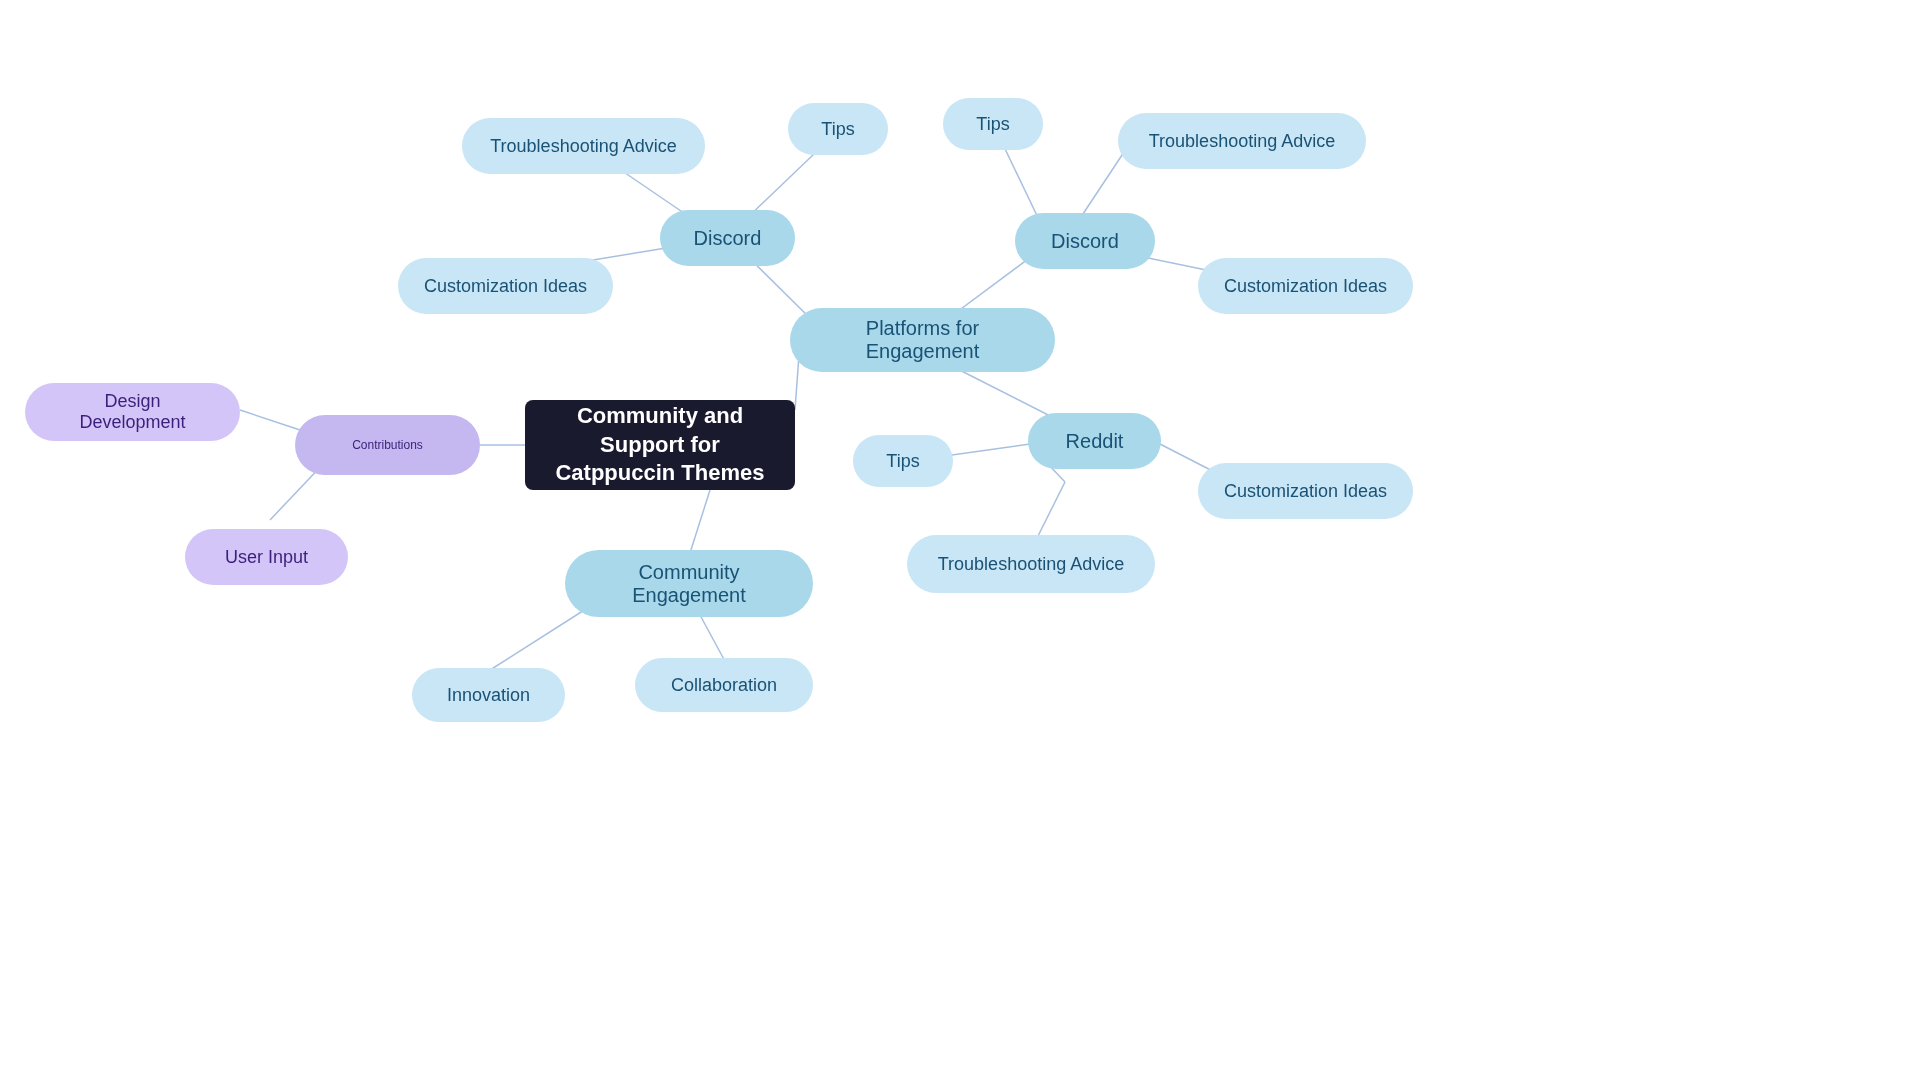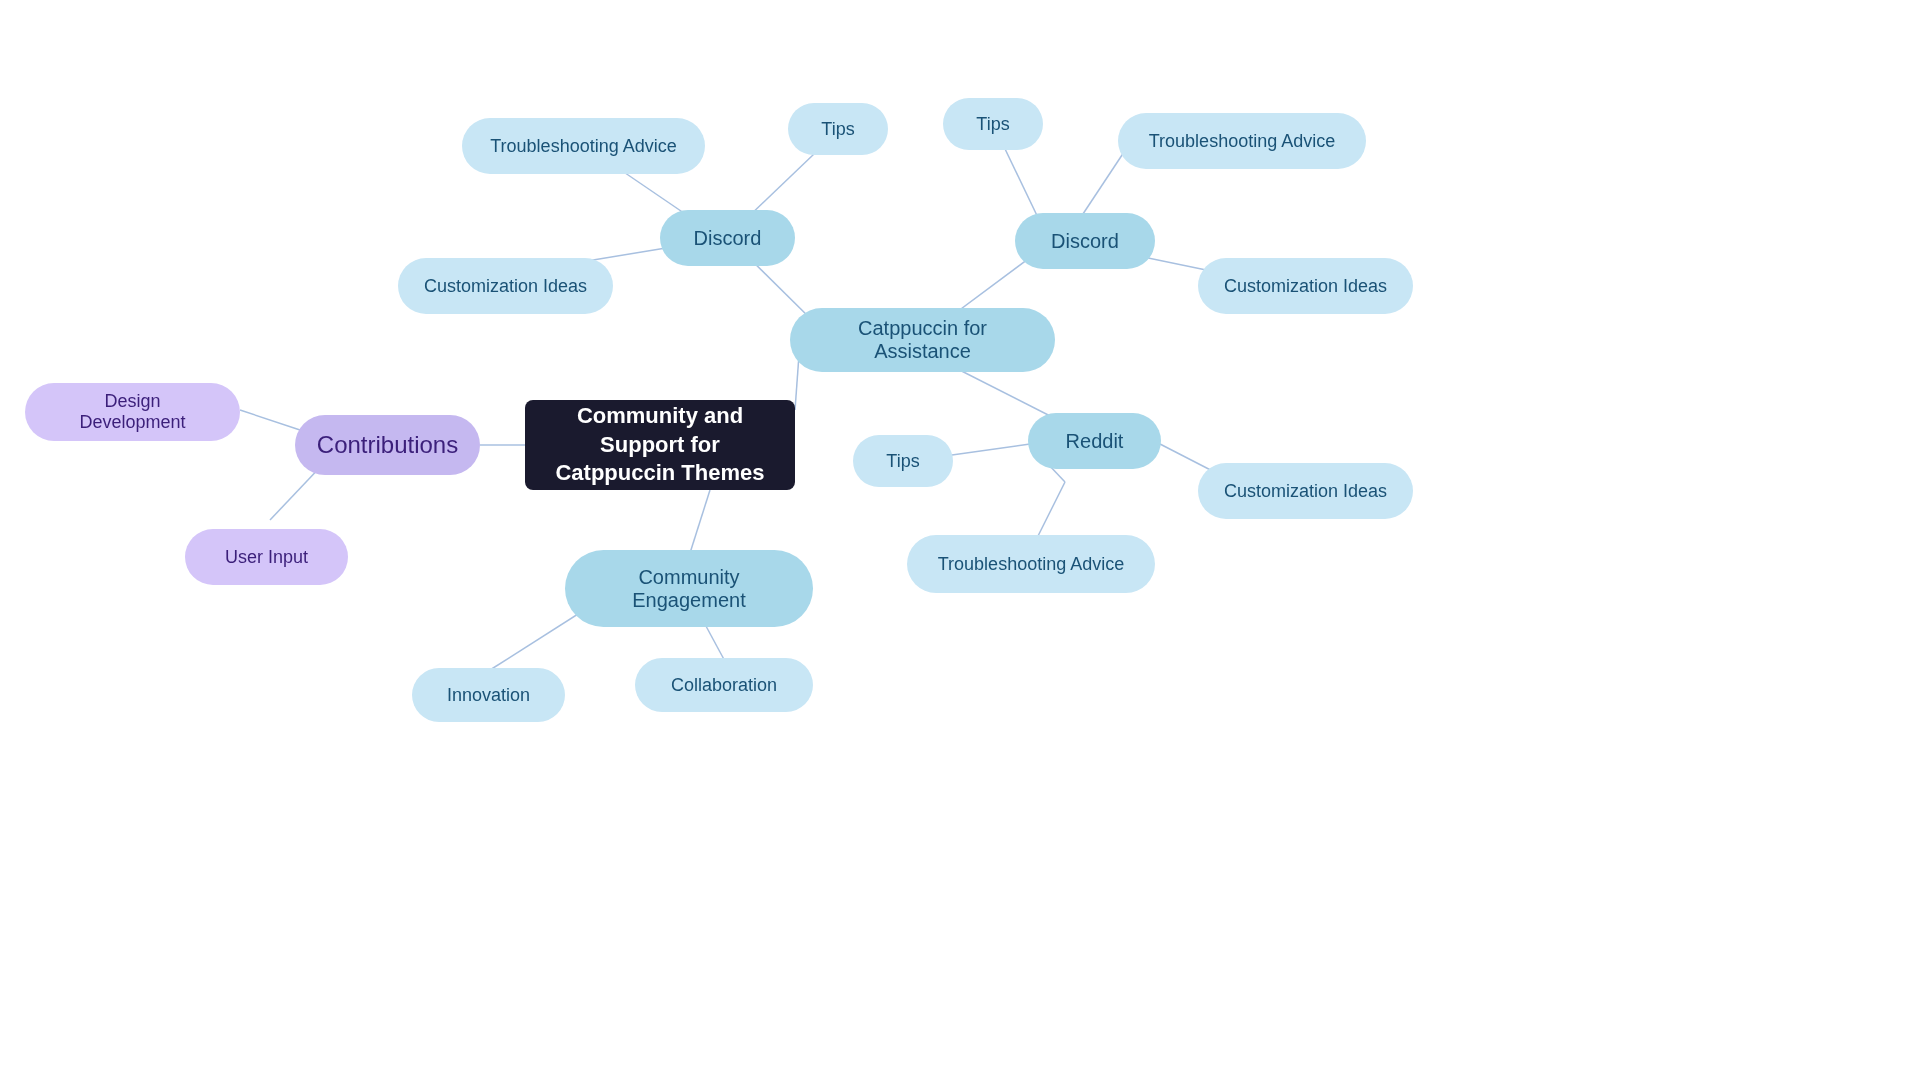--- a/index.html
+++ b/index.html
@@ -58,21 +58,21 @@
     .node-purple {
       background: #d4c5f9;
       color: #3b1f7a;
       font-size: 18px;
       font-weight: 400;
       padding: 14px 24px;
     }
     .node-purple-medium {
       background: #c5b8f0;
       color: #3b1f7a;
-      font-size: 24px;
+      font-size: 12px;
       font-weight: 500;
       padding: 16px 28px;
     }
   </style>
 </head>
 <body>
 
 <svg id="connections">
 
   <line x1="480" y1="445" x2="525" y2="445" stroke="#a8c0e0" stroke-width="1.5"></line>
@@ -125,21 +125,21 @@
 
 <div class="node node-purple" style="left:25px; top:383px; width:215px; height:58px;">
   <span>Design Development</span>
 </div>
 
 <div class="node node-purple" style="left:185px; top:529px; width:163px; height:56px;">
   <span>User Input</span>
 </div>
 
 <div class="node node-blue-medium" style="left:790px; top:308px; width:265px; height:64px;">
-  <span>Catppuccin for Assistance</span>
+  <span>Platforms for Engagement</span>
 </div>
 
 <div class="node node-blue-medium" style="left:660px; top:210px; width:135px; height:56px;">
   <span>Discord</span>
 </div>
 
 <div class="node node-blue" style="left:462px; top:118px; width:243px; height:56px;">
   <span>Troubleshooting Advice</span>
 </div>
 
@@ -176,21 +176,21 @@
 </div>
 
 <div class="node node-blue" style="left:907px; top:535px; width:248px; height:58px;">
   <span>Troubleshooting Advice</span>
 </div>
 
 <div class="node node-blue" style="left:1198px; top:463px; width:215px; height:56px;">
   <span>Customization Ideas</span>
 </div>
 
-<div class="node node-blue-medium" style="left:565px; top:550px; width:248px; height:77px;justify-content:flex-end;">
+<div class="node node-blue-medium" style="left:565px; top:550px; width:248px; height:67px;justify-content:flex-end;">
   <span>Community Engagement</span>
 </div>
 
 <div class="node node-blue" style="left:412px; top:668px; width:153px; height:54px;">
   <span>Innovation</span>
 </div>
 
 <div class="node node-blue" style="left:635px; top:658px; width:178px; height:54px;">
   <span>Collaboration</span>
 </div>

